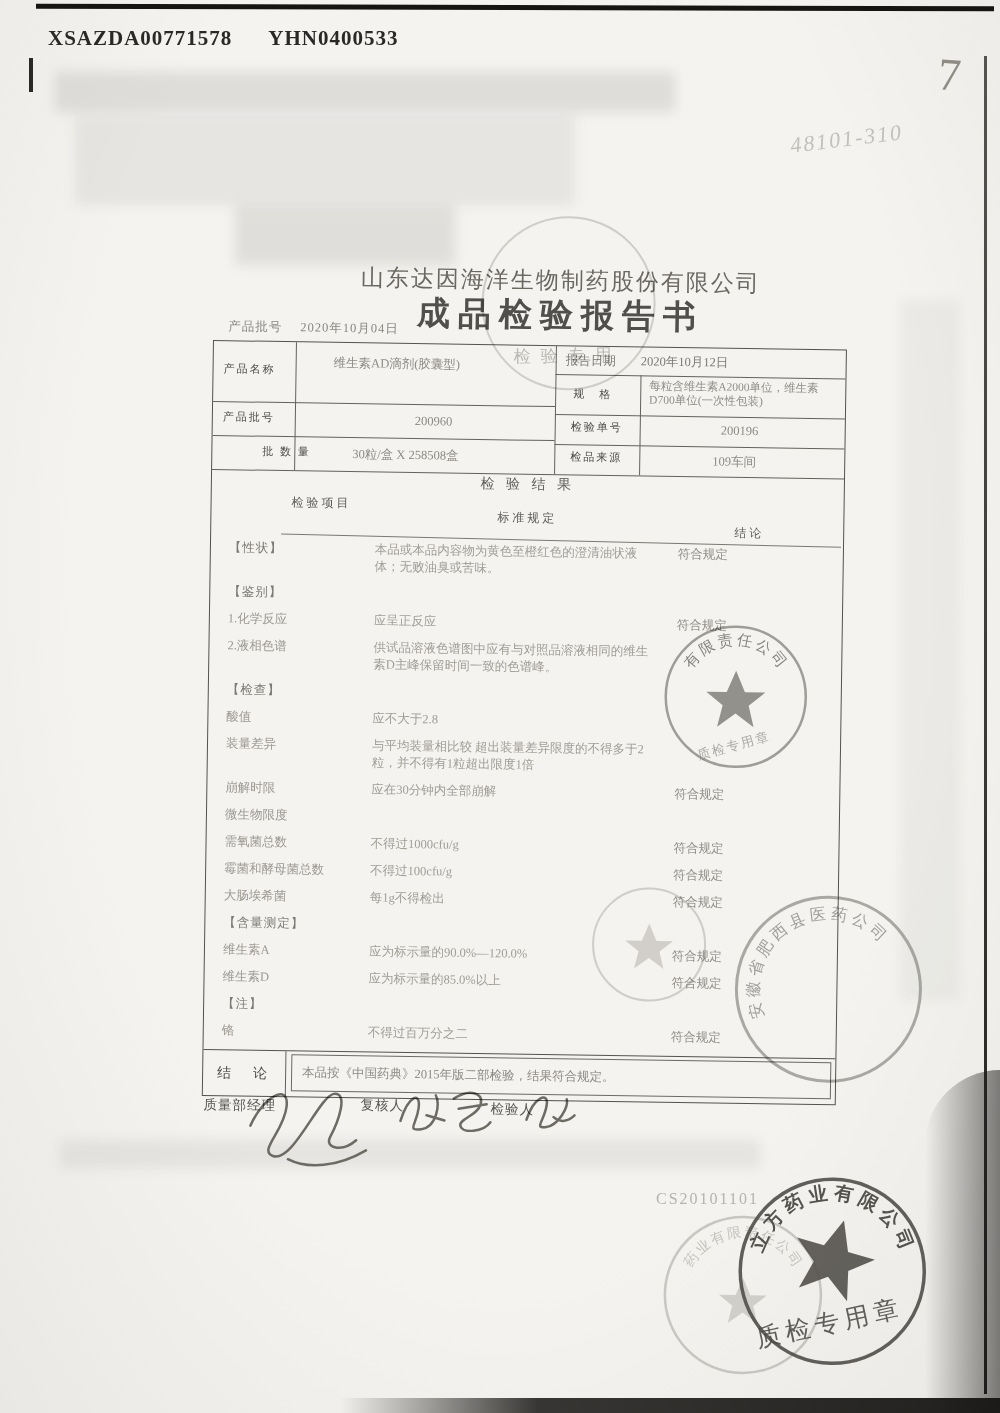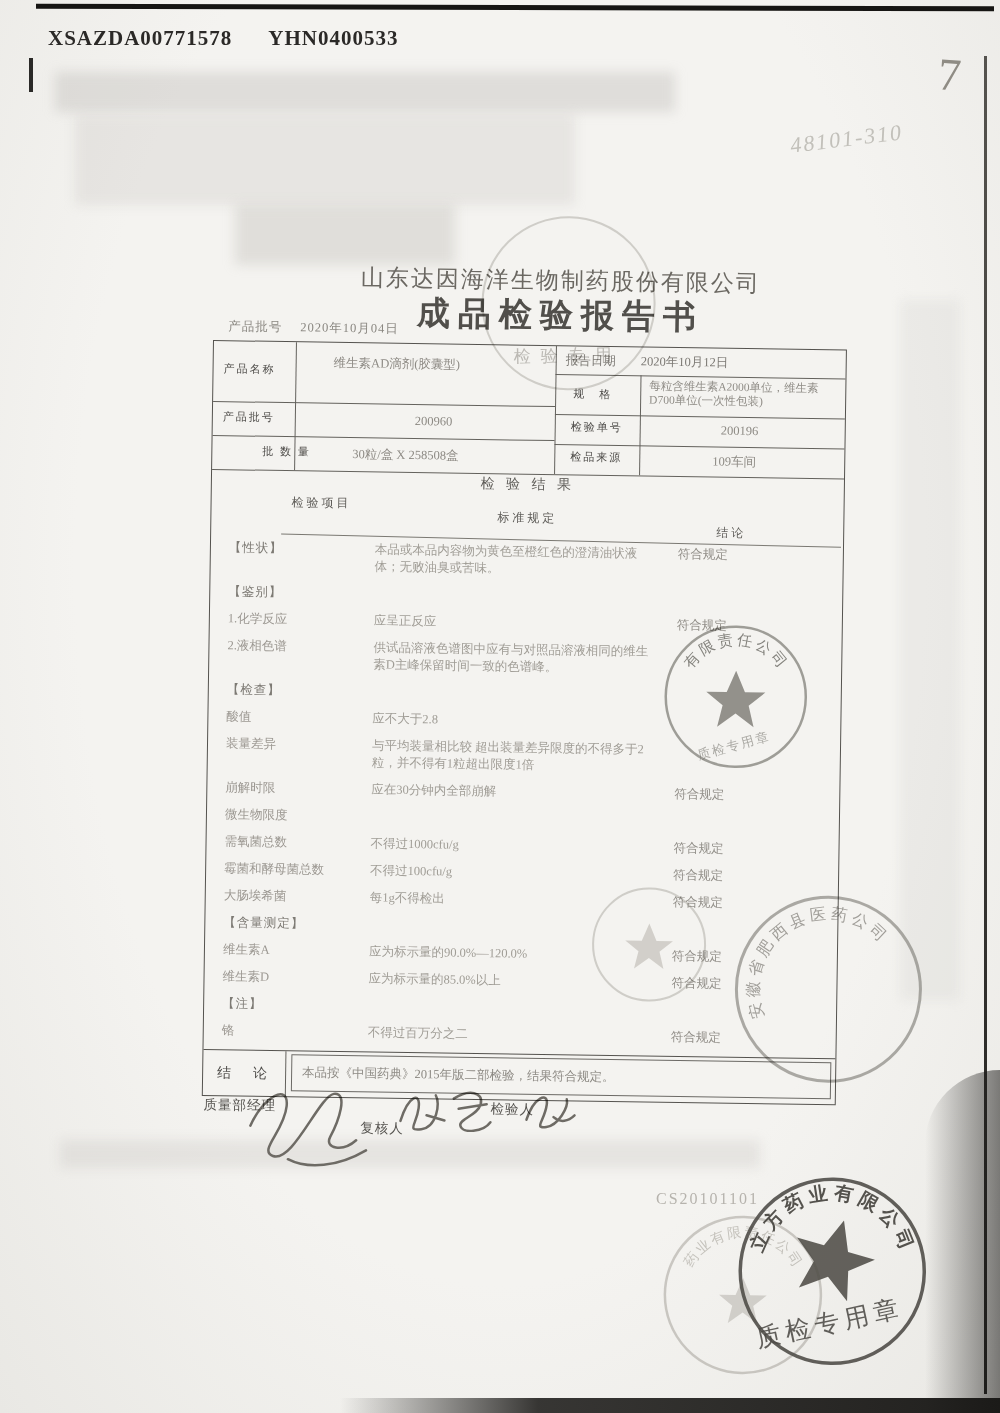--- a/index.html
+++ b/index.html
@@ -124,21 +124,21 @@
       <div class="cell-label" style="left:358px;top:73px;text-align:center;">检验单号</div>
       <div class="cell-val" style="left:508px;top:75px;">200196</div>
       <div class="cell-label" style="left:10px;top:102px;margin-left:40px;">批 数 量</div>
       <div class="cell-val" style="left:140px;top:103px;">30粒/盒 X 258508盒</div>
       <div class="cell-label" style="left:358px;top:103px;">检品来源</div>
       <div class="cell-val" style="left:500px;top:105px;">109车间</div>
 
       <div class="results-header">检 验 结 果</div>
       <div class="colhead" style="left:80px;top:152px;">检验项目</div>
       <div class="colhead" style="left:286px;top:164px;">标准规定</div>
-      <div class="colhead" style="left:505px;top:176px;text-align:right;">结论</div>
+      <div class="colhead" style="left:523px;top:176px;text-align:right;">结论</div>
       <div class="rule"></div>
 
       <div class="items" id="items">
           <div class="item-row sec">
             <div class="i-name">【性状】</div>
             <div class="i-std">本品或本品内容物为黄色至橙红色的澄清油状液体；无败油臭或苦味。</div>
             <div class="i-con">符合规定</div>
           </div>
           <div class="item-row sec">
             <div class="i-name">【鉴别】</div>
@@ -222,21 +222,21 @@
           </div>
         </div>
 
       <div class="concl-row">
         <div class="concl-label">结　论</div>
         <div class="concl-box">本品按《中国药典》2015年版二部检验，结果符合规定。</div>
       </div>
     </div>
 
     <div class="sig-label" style="left:215px;top:1096px;">质量部经理</div>
-    <div class="sig-label" style="left:372px;top:1094px;margin-top:23px;">复核人</div>
+    <div class="sig-label" style="left:372px;top:1094px;">复核人</div>
     <div class="sig-label" style="left:502px;top:1096px;">检验人</div>
 
     <svg class="overlay" width="1000" height="1413" viewBox="0 0 1000 1413">
       <defs>
         <path id="starp" d="M0,-50L14.7,-15.5L47.6,-15.5L21,5.9L29.4,40.5L0,19L-29.4,40.5L-21,5.9L-47.6,-15.5L-14.7,-15.5Z"></path>
         <path id="arc-mid" d="M689,689 A52,52 0 1 1 793,689"></path>
         <path id="arc-company" d="M768,980 A70,70 0 1 1 908,980"></path>
         <path id="arc-bfaint" d="M699,1287 A58,58 0 1 1 815,1287"></path>
         <path id="arc-bdark" d="M774,1262 A72,72 0 1 1 918,1262"></path>
       </defs>

